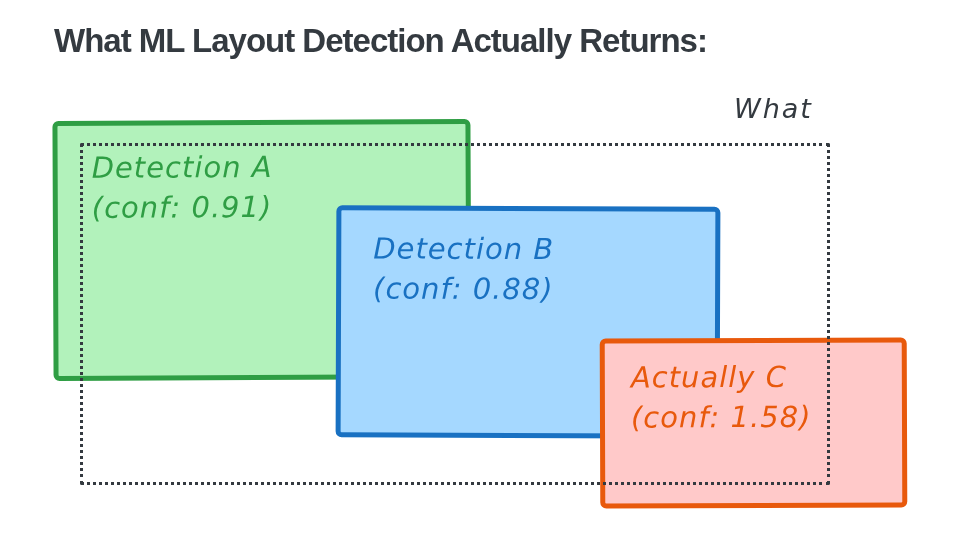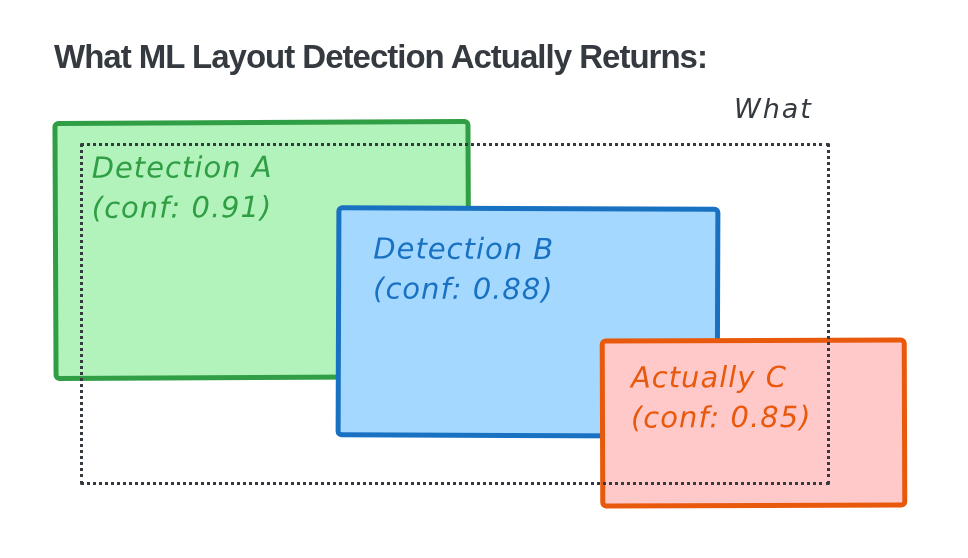--- a/index.html
+++ b/index.html
@@ -18,21 +18,20 @@
   .title {
     position: absolute;
     left: 54px;
     top: 22px;
     font-family: "Liberation Sans", sans-serif;
     font-weight: 800;
     font-size: 33px;
     letter-spacing: -1px;
     color: #343a40;
     white-space: nowrap;
-    margin-top: 16px;
   }
   .ground-truth {
     position: absolute;
     left: 80px;
     top: 143px;
     width: 750px;
     height: 342px;
     border: 3px dotted #343a40;
     border-radius: 2px;
     box-sizing: border-box;
@@ -87,21 +86,21 @@
   <div class="det-box det-b" style="border-color: rgb(25, 113, 194); background-color: rgb(165, 216, 255); color: rgb(25, 113, 194);">
     <div class="det-text">
       <div>Detection B</div>
       <div>(conf: 0.88)</div>
     </div>
   </div>
 
   <div class="det-box det-c" style="border-color: rgb(232, 89, 12); background-color: rgb(255, 201, 201); color: rgb(232, 89, 12);">
     <div class="det-text">
       <div>Actually C</div>
-      <div>(conf: 0.85)</div>
+      <div>(conf: 1.58)</div>
     </div>
   </div>
 
   <div class="ground-truth"></div>
 
   <div class="gt-label">What</div>
 
 </div>
 
 </body></html>

